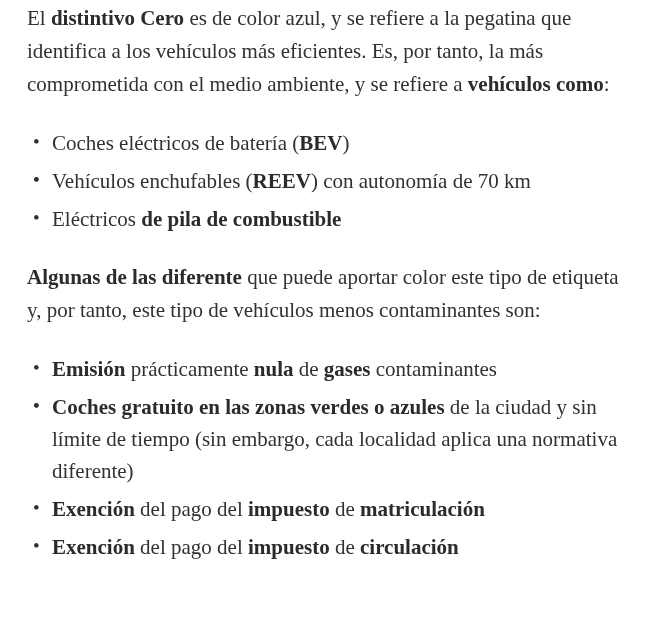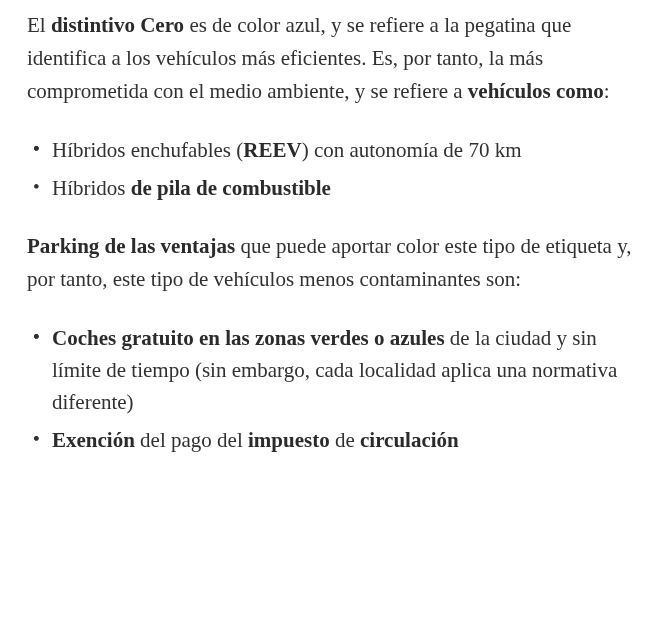--- a/index.html
+++ b/index.html
@@ -12,21 +12,21 @@
     overflow: hidden;
     background: #ffffff;
     font-family: "Liberation Serif", "DejaVu Serif", serif;
     color: #313131;
     font-size: 21px;
   }
   .content {
     padding: 2px 14px 0 27px;
   }
   p.para {
-    margin: 7px 0 26px 0;
+    margin: 0 0 26px 0;
     line-height: 33px;
   }
   ul.bullet-list {
     list-style: none;
     margin: 0 0 26px 0;
     padding: 0 0 0 6px;
   }
   ul.bullet-list li {
     position: relative;
     padding-left: 19px;
@@ -45,28 +45,28 @@
     color: #2b2b2b;
   }
 </style>
 </head>
 <body>
 
 <article class="content">
   <p class="para"><span>El </span><b>distintivo Cero</b><span> es de color azul, y se refiere a la pegatina que identifica a los vehículos más eficientes. Es, por tanto, la más comprometida con el medio ambiente, y se refiere a </span><b>vehículos como</b><span>:</span></p>
 
   <ul class="bullet-list">
+      <li><span class="bullet">•</span><span><span>Coches eléctricos de batería (</span><b>BEV</b><span>)</span></span></li>
       <li><span class="bullet">•</span></li>
-      <li><span class="bullet">•</span></li>
-      <li><span class="bullet">•</span><span><span>Híbridos enchufables (</span><b>REEV</b><span>) con autonomía de 70 km</span></span></li>
-      <li><span class="bullet">•</span><span><span>Híbridos </span><b>de pila de combustible</b></span></li>
+      <li><span class="bullet">•</span><span><span>Vehículos enchufables (</span><b>REEV</b><span>) con autonomía de 70 km</span></span></li>
+      <li><span class="bullet">•</span><span><span>Eléctricos </span><b>de pila de combustible</b></span></li>
     </ul>
 
-  <p class="para"><b>Parking de las ventajas</b><span> que puede aportar color este tipo de etiqueta y, por tanto, este tipo de vehículos menos contaminantes son:</span></p>
+  <p class="para"><b>Algunas de las diferente</b><span> que puede aportar color este tipo de etiqueta y, por tanto, este tipo de vehículos menos contaminantes son:</span></p>
 
   <ul class="bullet-list">
-      <li><span class="bullet">•</span></li>
+      <li><span class="bullet">•</span><span><b>Emisión</b><span> prácticamente </span><b>nula</b><span> de </span><b>gases</b><span> contaminantes</span></span></li>
       <li><span class="bullet">•</span></li>
       <li><span class="bullet">•</span><span><b>Coches gratuito en las zonas verdes o azules</b><span> de la ciudad y sin límite de tiempo (sin embargo, cada localidad aplica una normativa diferente)</span></span></li>
-      <li><span class="bullet">•</span></li>
+      <li><span class="bullet">•</span><span><b>Exención</b><span> del pago del </span><b>impuesto</b><span> de </span><b>matriculación</b></span></li>
       <li><span class="bullet">•</span><span><b>Exención</b><span> del pago del </span><b>impuesto</b><span> de </span><b>circulación</b></span></li>
     </ul>
 </article>
 
 </body></html>

